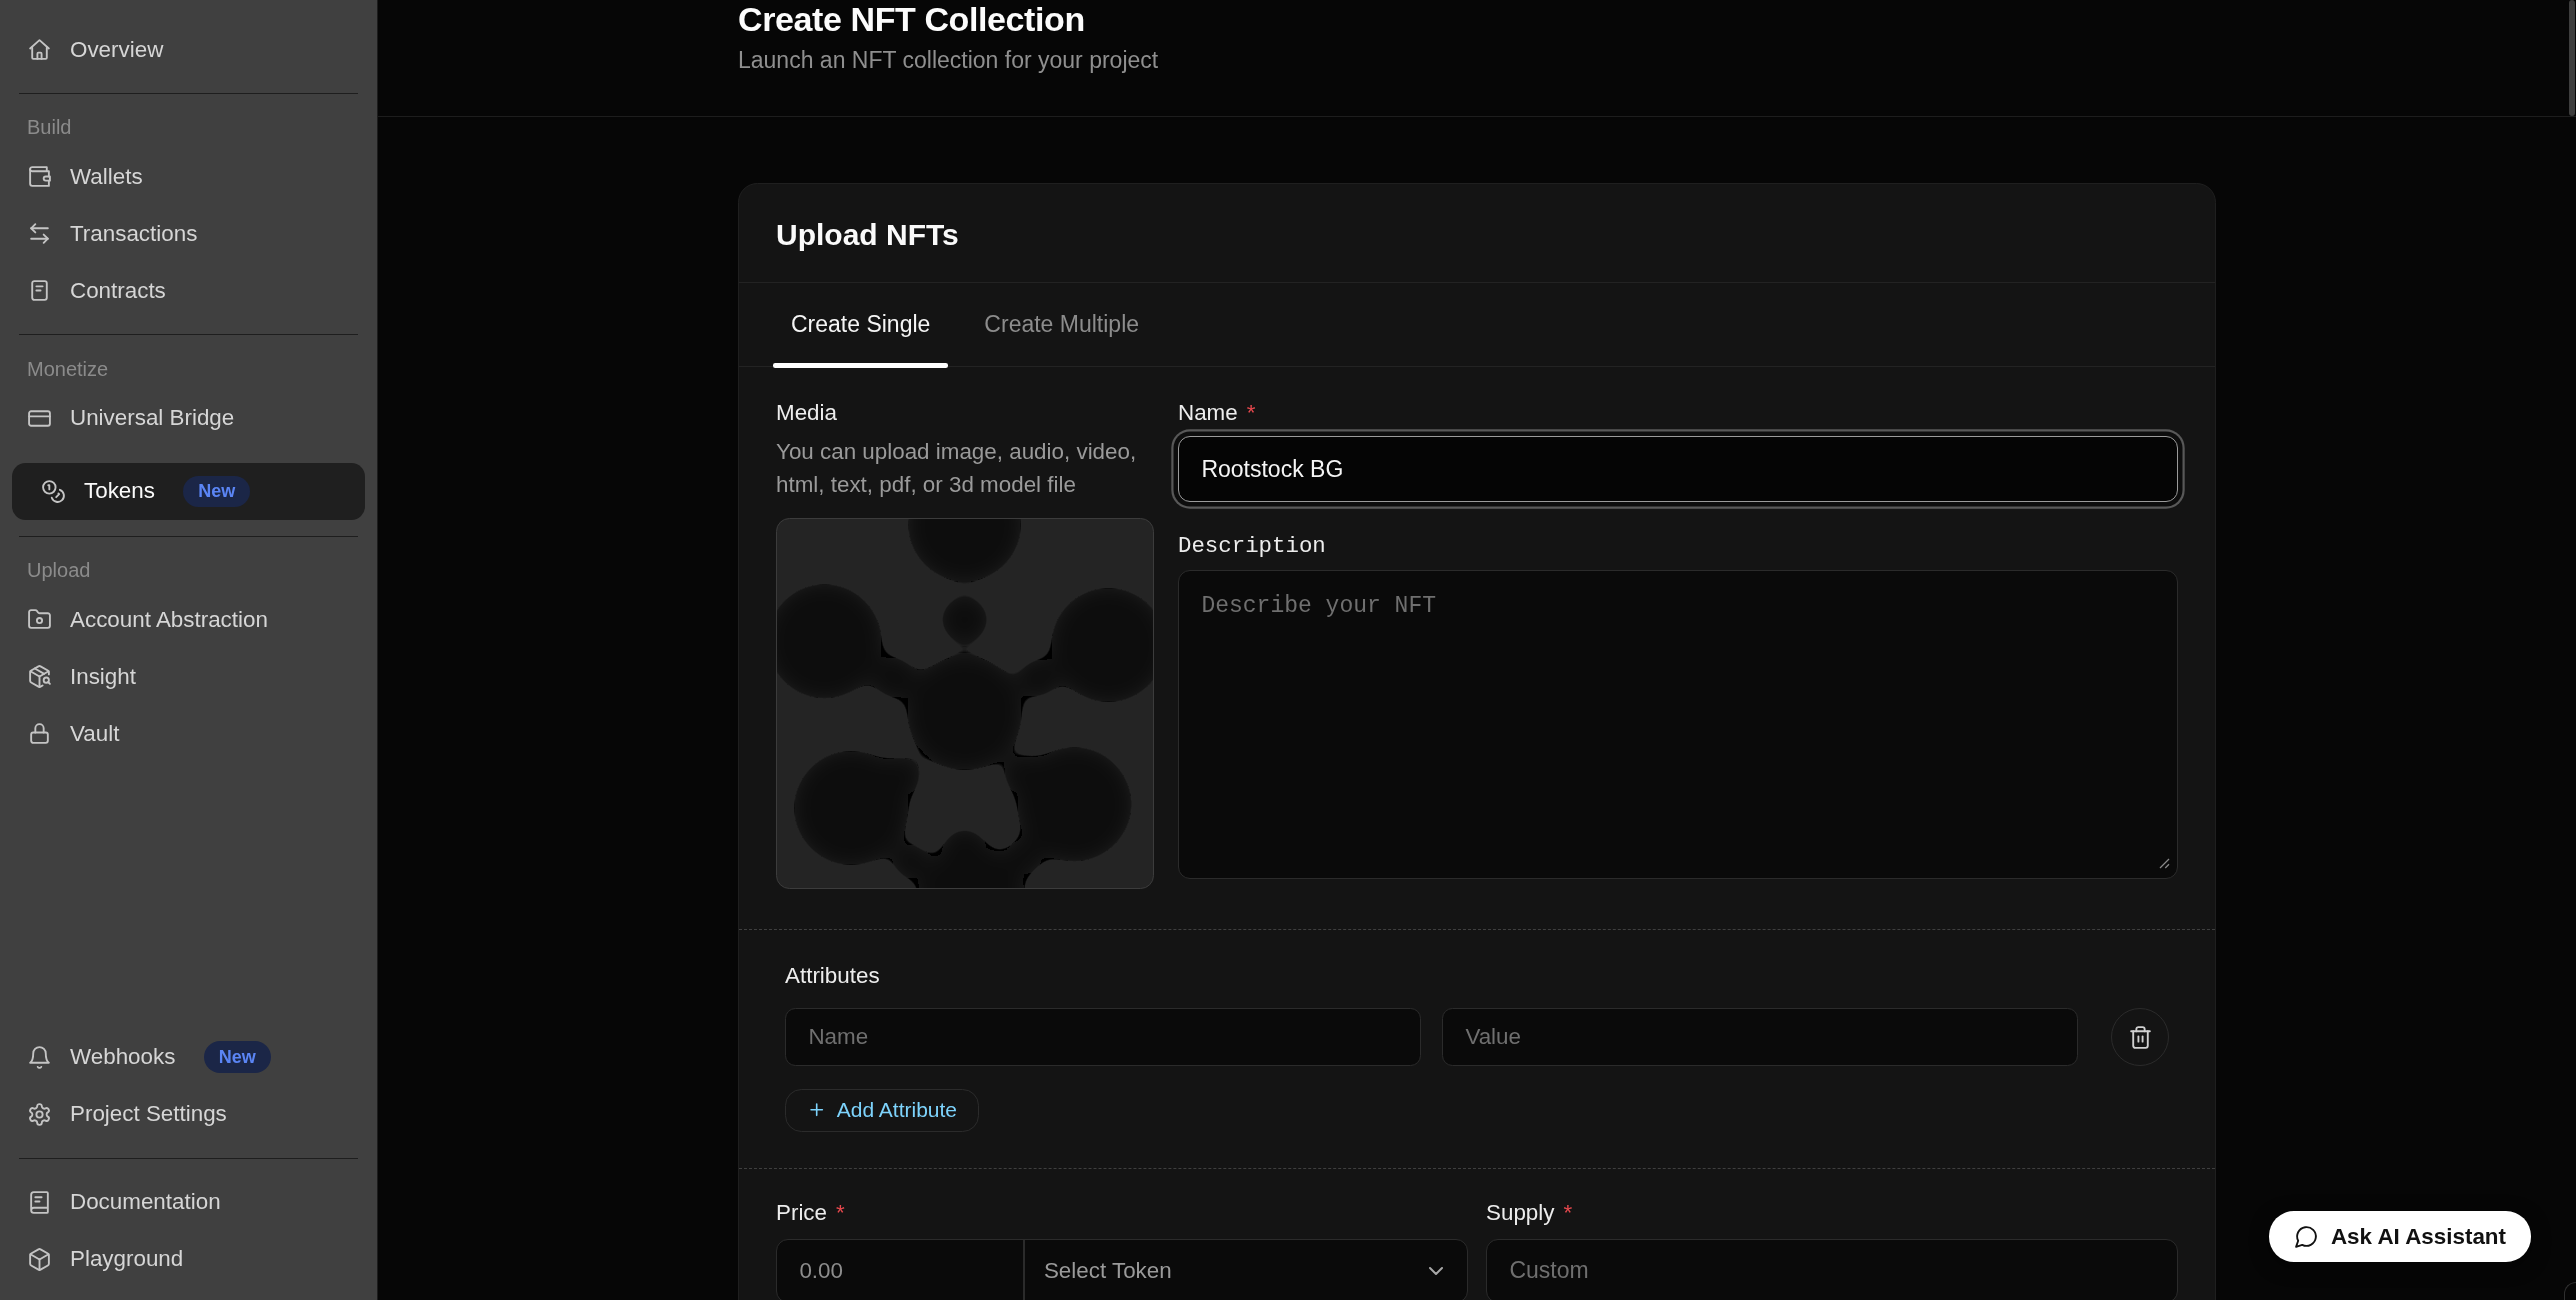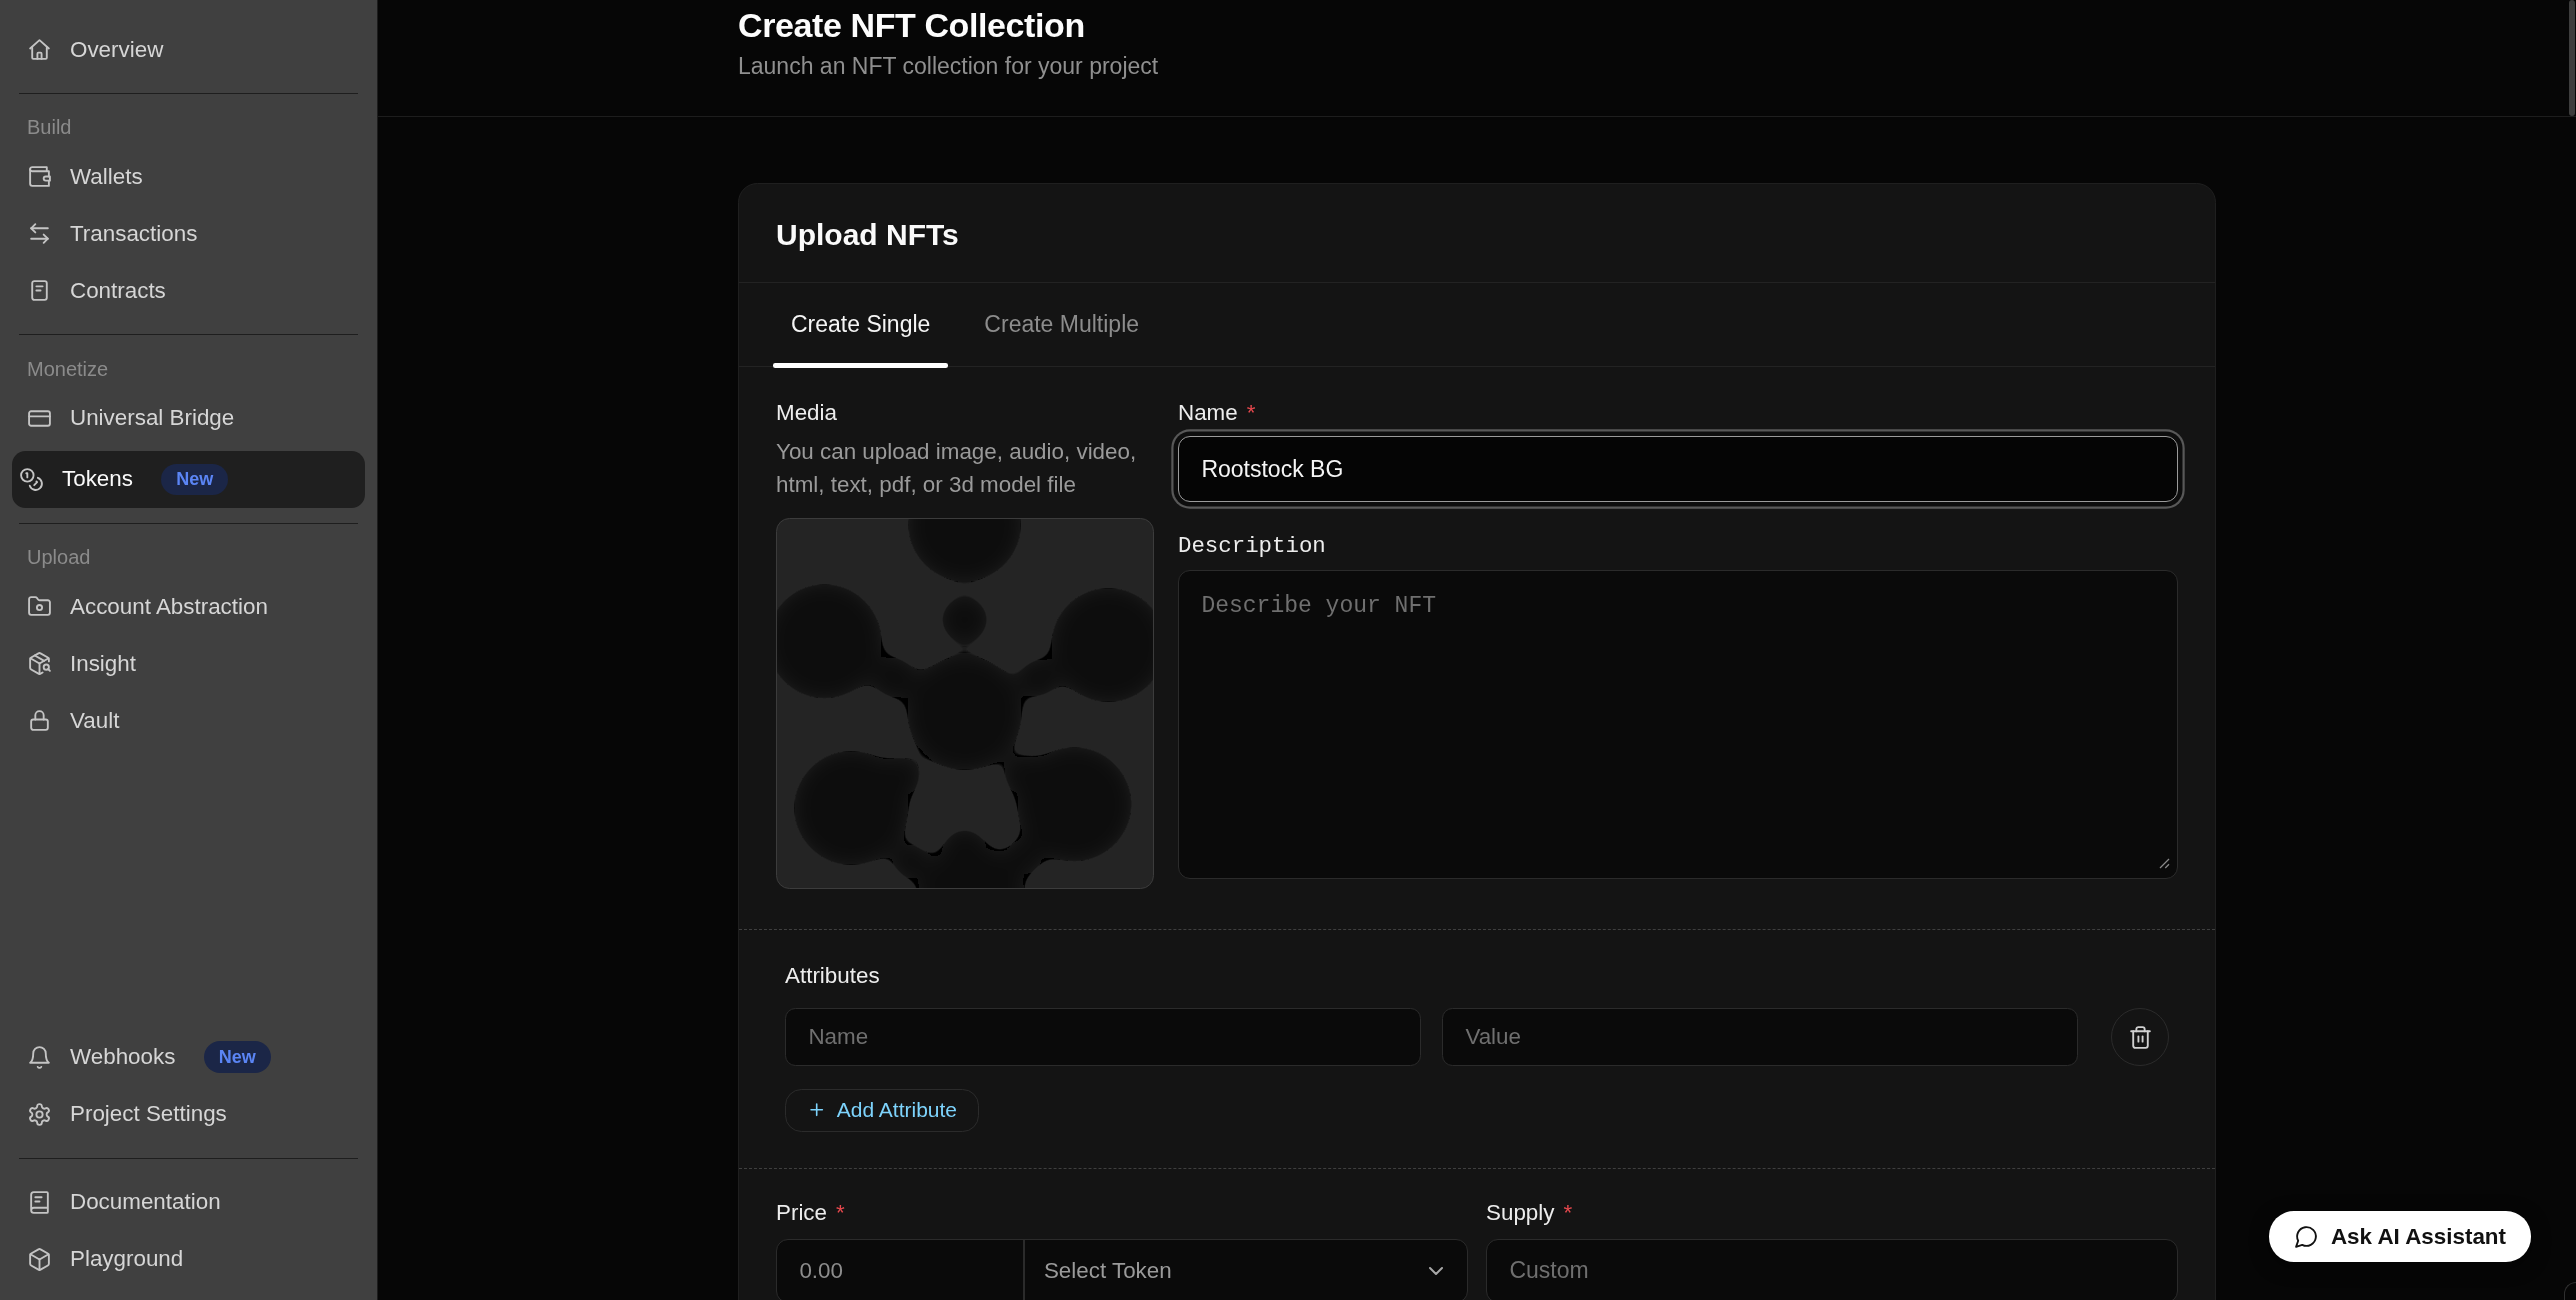--- a/index.html
+++ b/index.html
@@ -9,30 +9,30 @@
 
   
   .sidebar { width:378px; flex:none; height:100%; background:#404040;
     border-right:0.7px solid #1d1d1d; display:flex; flex-direction:column; padding:21px 0 13.4px; }
   .side-section-label { margin:22.4px 27px 9px; font-size:20px; color:#8b8b8b; }
   .side-divider { border-top:0.7px solid #1e1e1e; margin:15px 19.4px; }
   .side-item { display:flex; align-items:center; gap:18px; height:57px; padding:0 27px;
     font-size:22.4px; color:#d6d6d6; cursor:pointer; }
   .side-item .ic { width:25px; height:25px; flex:none; display:flex; color:#c4c4c4; }
   .side-item .ic svg { width:25px; height:25px; }
-  .side-item.active { background:#1f1f1f; border-radius:13.4px; margin:4px 12px; padding:0 7px; color:#fafafa; }
+  .side-item.active { background:#1f1f1f; border-radius:13.4px; margin:16px 12px; padding:0 29px; color:#fafafa; }
   .badge { margin-left:10.4px; font-size:18px; font-weight:700; padding:5.2px 15px; border-radius:745px;
     background:var(--badge-bg,#1b2647); color:var(--badge-text,#5b85f5); }
   .side-foot { margin-top:auto; }
 
   
   .main { flex:1; min-width:0; display:flex; flex-direction:column; }
   .page-header { height:117px; border-bottom:0.7px solid #1d1d1d; flex:none; }
   .container { width:1478px; margin-left:360px; }
-  .page-title { padding-top:6px; font-size:34px; font-weight:700; letter-spacing:-0.4px; color:#fcfcfc; }
+  .page-title { padding-top:0; font-size:34px; font-weight:700; letter-spacing:-0.4px; color:#fcfcfc; }
   .page-subtitle { margin-top:7.5px; font-size:23px; color:#8f8f8f; }
   .content { flex:1; padding-top:66px; }
 
   .card { width:1478px; background:#141414; border:0.7px solid #1f1f1f; border-radius:19.4px; overflow:hidden; }
   .card-header { padding:34px 37px 30px; border-bottom:0.7px solid #232323; }
   .card-title { font-size:30px; font-weight:700; color:#fafafa; }
   .tabs { display:flex; gap:18px; padding:0 34px; border-bottom:1.5px solid #232323; height:84px; }
   .tab { position:relative; display:flex; align-items:center; padding:0 18px; background:none; border:none;
     font-family:inherit; font-size:23px; color:#8c8c8c; cursor:pointer; }
   .tab.active { color:#f5f5f5; }

